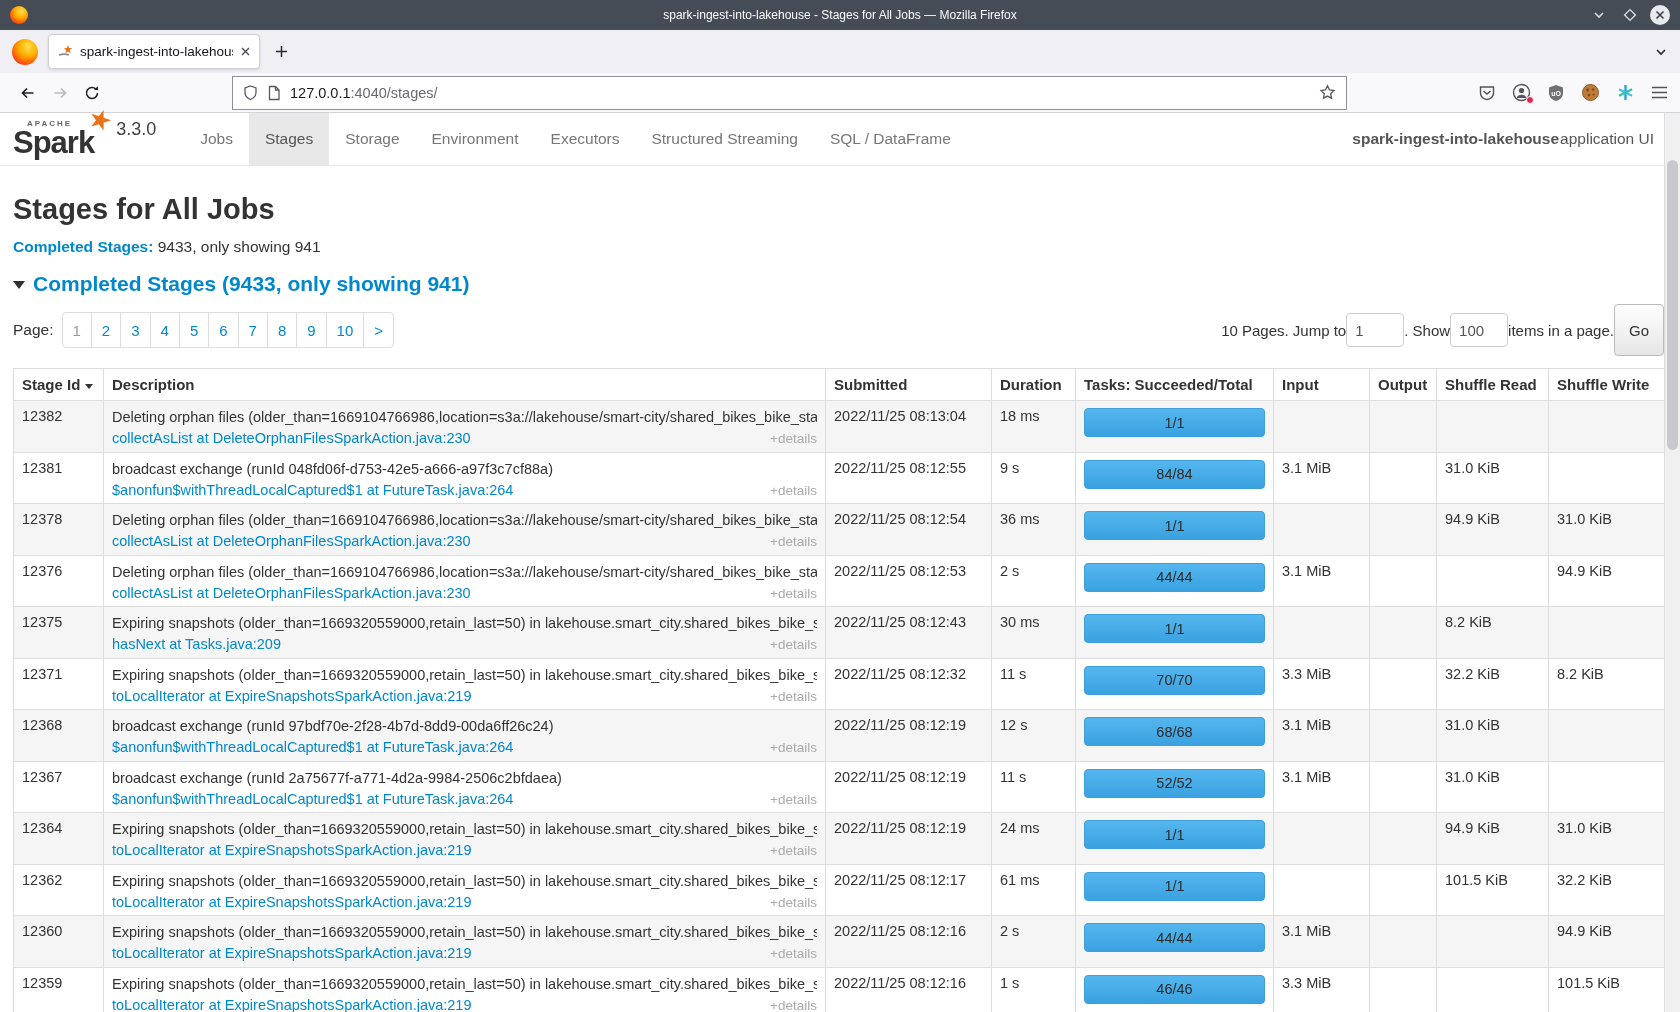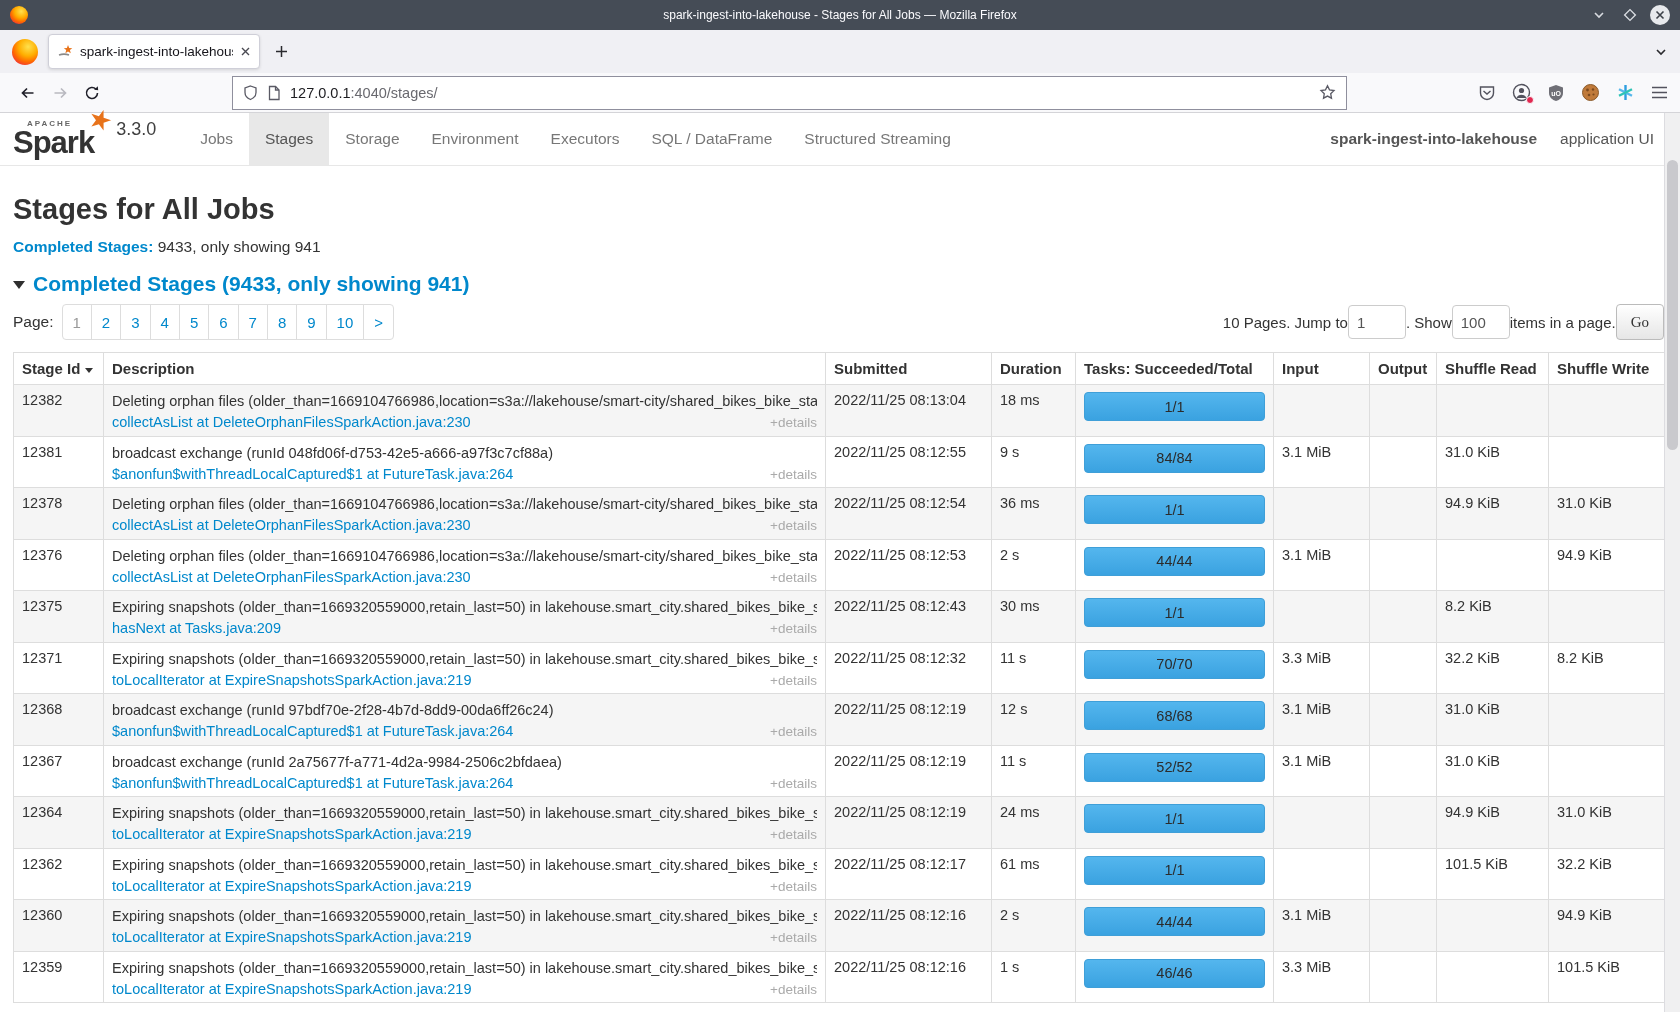--- a/index.html
+++ b/index.html
@@ -56,21 +56,21 @@
   .spark-logo{position:relative;padding-right:14px;}
   .logo-apache{font-size:8px;letter-spacing:2px;color:#666;font-weight:bold;margin-left:14px;display:block;}
   .logo-name{font-size:31px;font-weight:bold;color:#333;letter-spacing:-1px;line-height:30px;}
   .logo-star{position:absolute;top:-12px;right:-4px;color:#e8731a;font-size:27px;transform:rotate(18deg);line-height:1;}
   .logo-version{font-size:18px;color:#404040;font-weight:normal;margin:0 0 6px 8px;}
   .spark-nav{list-style:none;display:flex;align-items:stretch;margin-left:28px;}
   .spark-nav li{display:flex;align-items:center;}
   .spark-nav a{color:#777;font-size:15.5px;text-decoration:none;padding:0 16px;height:100%;display:flex;align-items:center;}
   .spark-nav li.active a{background:#e8e8e8;color:#555;}
   .app-label{margin-left:auto;display:flex;align-items:center;padding-right:26px;font-size:15.5px;color:#555;white-space:nowrap;}
-  .app-label b{margin-right:23px;}
+  .app-label b{margin-right:1px;}
 
   
   .content{padding:0 16px 0 13px;}
   h2.page-title{font-size:29px;color:#333;margin:26px 0 10px 0;line-height:34px;font-weight:bold;}
   .summary-line{font-size:15.5px;color:#333;line-height:22px;}
   .summary-line strong{color:var(--link);}
   h4.section-title{margin-top:14px;font-size:21px;line-height:24px;color:var(--link);font-weight:bold;}
   .caret-down{display:inline-block;width:0;height:0;border-left:6px solid transparent;border-right:6px solid transparent;
     border-top:8px solid #2f2f2f;margin-right:8px;vertical-align:2px;}
 
@@ -79,22 +79,22 @@
   .pag-label{font-size:15.5px;color:#333;margin-right:8px;}
   .pagination{list-style:none;display:inline-flex;}
   .pagination li a,.pagination li span{display:flex;align-items:center;justify-content:center;min-width:30px;height:36px;
     padding:0 10px;border:1px solid var(--border);margin-left:-1px;font-size:15px;color:var(--link);text-decoration:none;background:#fff;}
   .pagination li:first-child a,.pagination li:first-child span{border-radius:4px 0 0 4px;margin-left:0;}
   .pagination li:last-child a,.pagination li:last-child span{border-radius:0 4px 4px 0;}
   .pagination li.current span{color:#999;}
   .pag-right{margin-left:auto;display:flex;align-items:center;gap:0;font-size:15px;color:#333;}
   .pag-input{width:58px;height:34px;border:1px solid #ccc;border-radius:4px;padding:0 8px;font-size:15px;color:#555;
     font-family:"Liberation Sans","DejaVu Sans",sans-serif;}
-  .go-btn{height:36px;padding:0 14px;font-size:15px;color:#333;border:1px solid #bbb;border-radius:4px;
-    background:linear-gradient(#ffffff,#e6e6e6);cursor:pointer;font-family:Liberation Serif, serif;}
+  .go-btn{height:52px;padding:0 14px;font-size:15px;color:#333;border:1px solid #bbb;border-radius:4px;
+    background:linear-gradient(#ffffff,#e6e6e6);cursor:pointer;font-family:Liberation Sans, sans-serif;}
 
   
   table.stages{border-collapse:collapse;table-layout:fixed;width:1651px;margin-top:12px;font-size:14.5px;color:#333;}
   table.stages th,table.stages td{border:1px solid var(--border);vertical-align:top;overflow:hidden;}
   table.stages th{text-align:left;font-weight:bold;padding:7px 8px;height:32px;white-space:nowrap;background:#fff;font-size:15px;}
   table.stages td{height:51.5px;padding:7px 8px 0 8px;white-space:nowrap;}
   tr.stripe td{background:var(--stripe);}
   .sort-caret{display:inline-block;width:0;height:0;border-left:4px solid transparent;border-right:4px solid transparent;
     border-top:5px solid #333;margin-left:5px;vertical-align:1px;}
   .desc-line1{white-space:nowrap;overflow:hidden;line-height:19px;}
@@ -263,24 +263,24 @@
       <li>
         <a>Storage</a>
       </li>
       <li>
         <a>Environment</a>
       </li>
       <li>
         <a>Executors</a>
       </li>
       <li>
-        <a>SQL / DataFrame</a>
+        <a>Structured Streaming</a>
       </li>
       <li>
-        <a>Structured Streaming</a>
+        <a>SQL / DataFrame</a>
       </li>
     </ul>
   <div class="app-label">
     <b>spark-ingest-into-lakehouse</b>
     <span>application UI</span>
   </div>
 </div>
 
 <div class="content">
   <h2 class="page-title">Stages for All Jobs</h2>

